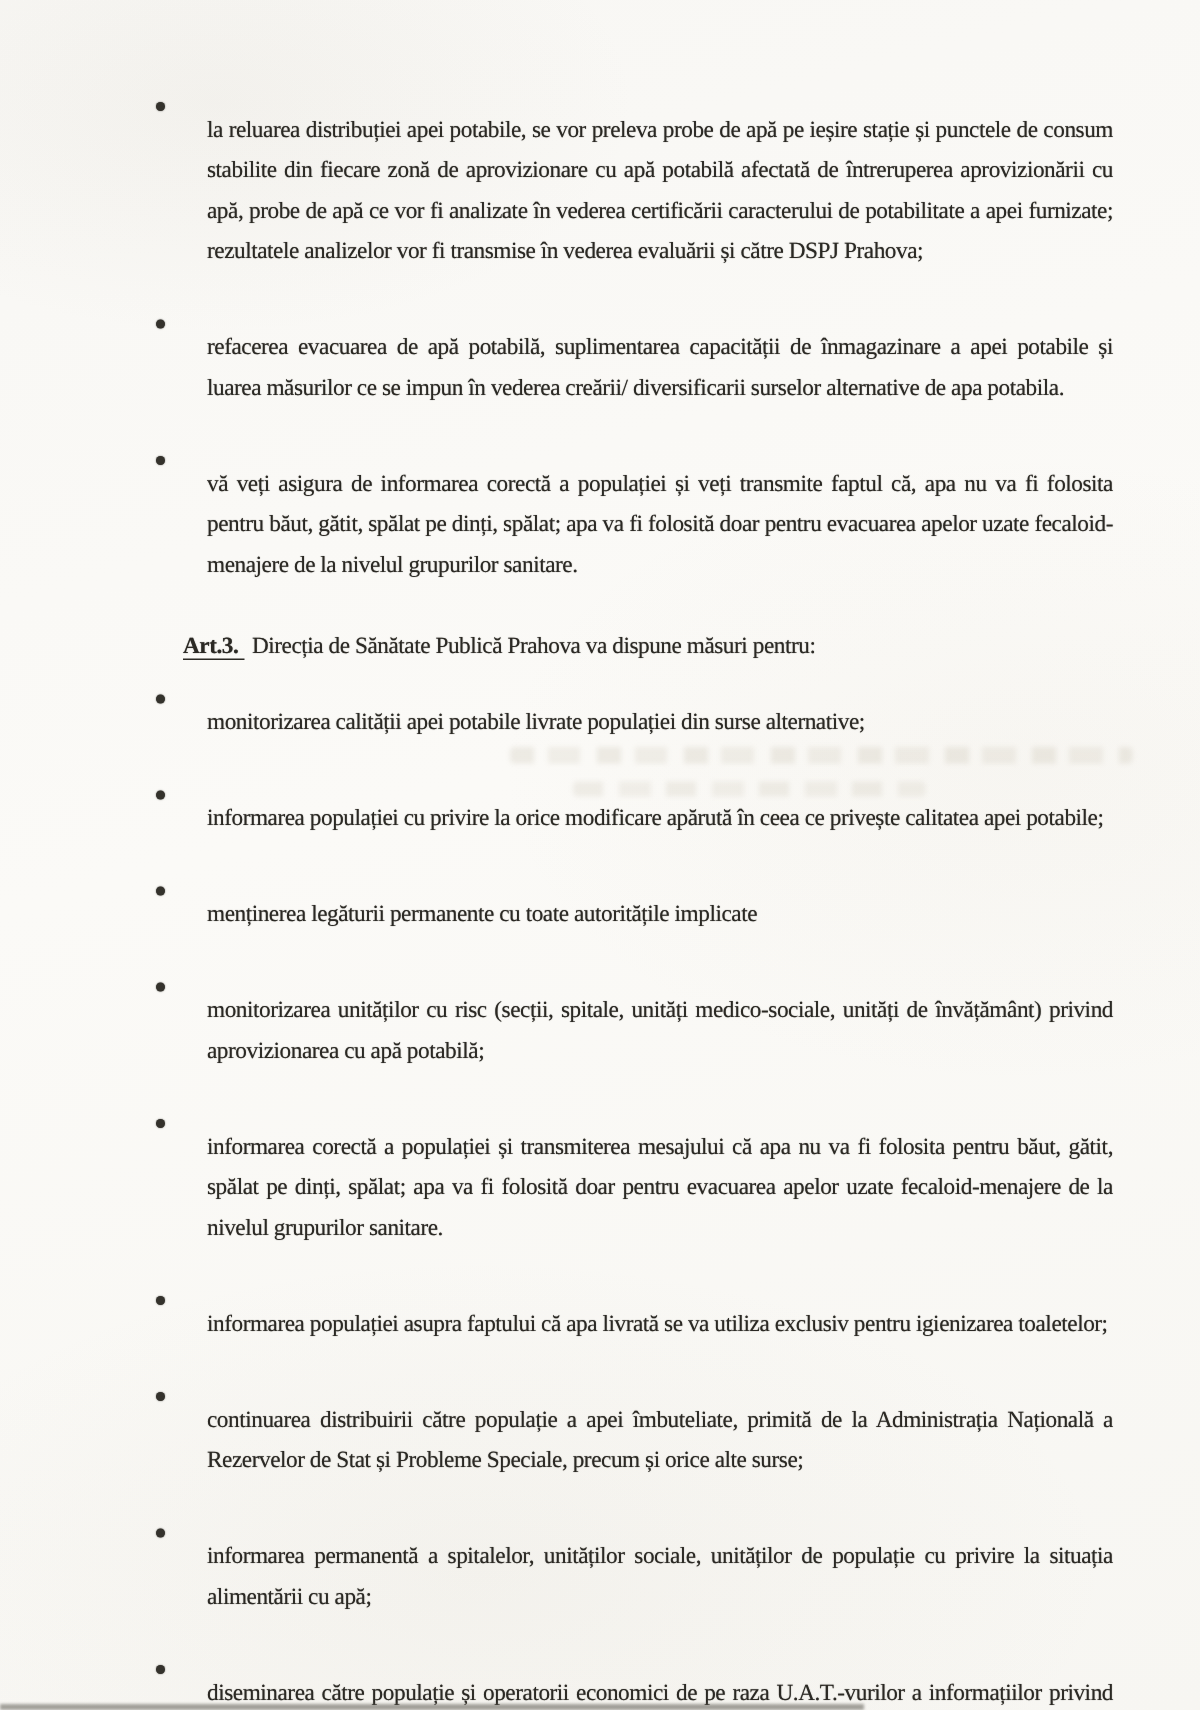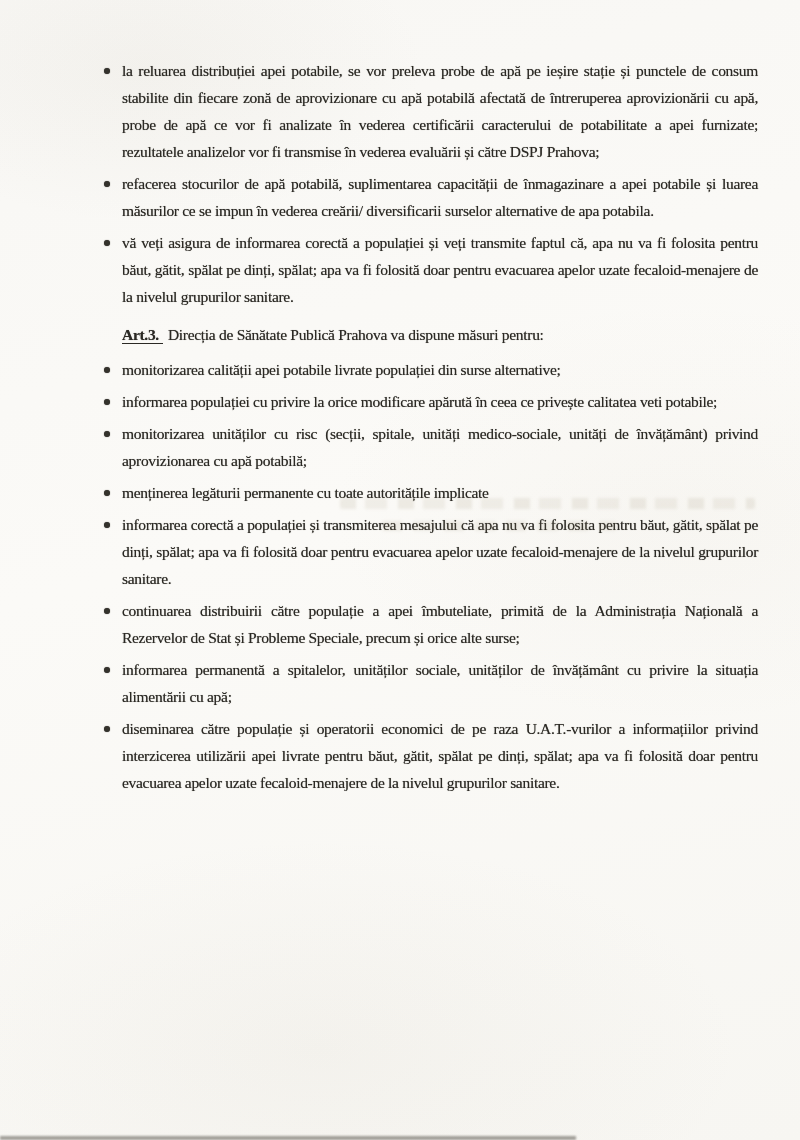--- a/index.html
+++ b/index.html
@@ -34,21 +34,21 @@
   .dot {
     flex: 0 0 auto;
     width: 6px; height: 6px;
     margin: 11px 12px 0 11px;
     border-radius: 50%;
     background: #34322c;
     box-shadow: 0 0 1px rgba(43,41,36,0.8);
   }
   .btxt {
     flex: 1 1 auto;
-    margin: 0;
+    margin: 16px;
     text-align: justify;
   }
   .heading {
     margin: 11px 0 8px 29px;
     text-align: left;
   }
   .art {
     font-weight: bold;
     border-bottom: 1.6px solid #2b2924;
     padding-right: 4px;
@@ -102,64 +102,68 @@
 
   <div class="content">
 
     <div>
       <div class="bullet">
         <span class="dot"></span>
         <p class="btxt">la reluarea distribuției apei potabile, se vor preleva probe de apă pe ieșire stație și punctele de consum stabilite din fiecare zonă de aprovizionare cu apă potabilă afectată de întreruperea aprovizionării cu apă, probe de apă ce vor fi analizate în vederea certificării caracterului de potabilitate a apei furnizate; rezultatele analizelor vor fi transmise în vederea evaluării și către DSPJ Prahova;</p>
       </div>
       <div class="bullet">
         <span class="dot"></span>
-        <p class="btxt">refacerea stocurilor de apă potabilă, suplimentarea capacității de înmagazinare a apei potabile și luarea măsurilor ce se impun în vederea creării/ diversificarii surselor alternative de apa potabila.</p>
+        <p class="btxt">refacerea evacuarea de apă potabilă, suplimentarea capacității de înmagazinare a apei potabile și luarea măsurilor ce se impun în vederea creării/ diversificarii surselor alternative de apa potabila.</p>
       </div>
       <div class="bullet">
         <span class="dot"></span>
         <p class="btxt">vă veți asigura de informarea corectă a populației și veți transmite faptul că, apa nu va fi folosita pentru băut, gătit, spălat pe dinți, spălat; apa va fi folosită doar pentru evacuarea apelor uzate fecaloid-menajere de la nivelul grupurilor sanitare.</p>
       </div>
     </div>
 
     <p class="heading">
       <span class="art">Art.3.</span><span>Direcția de Sănătate Publică Prahova va dispune măsuri pentru:</span>
     </p>
 
     <div>
       <div class="bullet">
         <span class="dot"></span>
         <p class="btxt">monitorizarea calității apei potabile livrate populației din surse alternative;</p>
       </div>
       <div class="bullet">
         <span class="dot"></span>
-        <p class="btxt">informarea populației cu privire la orice modificare apărută în ceea ce privește calitatea veti potabile;</p>
+        <p class="btxt">informarea populației cu privire la orice modificare apărută în ceea ce privește calitatea apei potabile;</p>
+      </div>
+      <div class="bullet">
+        <span class="dot"></span>
+        <p class="btxt">menținerea legăturii permanente cu toate autoritățile implicate</p>
       </div>
       <div class="bullet">
         <span class="dot"></span>
         <p class="btxt">monitorizarea unităților cu risc (secții, spitale, unități medico-sociale, unități de învățământ) privind aprovizionarea cu apă potabilă;</p>
-      </div>
-      <div class="bullet">
-        <span class="dot"></span>
-        <p class="btxt">menținerea legăturii permanente cu toate autoritățile implicate</p>
       </div>
     </div>
 
 
     <div>
       <div class="bullet">
         <span class="dot"></span>
         <p class="btxt">informarea corectă a populației și transmiterea mesajului că apa nu va fi folosita pentru băut, gătit, spălat pe dinți, spălat; apa va fi folosită doar pentru evacuarea apelor uzate fecaloid-menajere de la nivelul grupurilor sanitare.</p>
       </div>
       <div class="bullet">
         <span class="dot"></span>
+        <p class="btxt">informarea populației asupra faptului că apa livrată se va utiliza exclusiv pentru igienizarea toaletelor;</p>
+      </div>
+      <div class="bullet">
+        <span class="dot"></span>
         <p class="btxt">continuarea distribuirii către populație a apei îmbuteliate, primită de la Administrația Națională a Rezervelor de Stat și Probleme Speciale, precum și orice alte surse;</p>
       </div>
       <div class="bullet">
         <span class="dot"></span>
-        <p class="btxt">informarea permanentă a spitalelor, unităților sociale, unităților de învățământ cu privire la situația alimentării cu apă;</p>
+        <p class="btxt">informarea permanentă a spitalelor, unităților sociale, unităților de populație cu privire la situația alimentării cu apă;</p>
       </div>
       <div class="bullet">
         <span class="dot"></span>
         <p class="btxt">diseminarea către populație și operatorii economici de pe raza U.A.T.-vurilor a informațiilor privind interzicerea utilizării apei livrate pentru băut, gătit, spălat pe dinți, spălat; apa va fi folosită doar pentru evacuarea apelor uzate fecaloid-menajere de la nivelul grupurilor sanitare.</p>
       </div>
     </div>
 
   </div>
 
   <div class="ghost ghost-1"></div>

